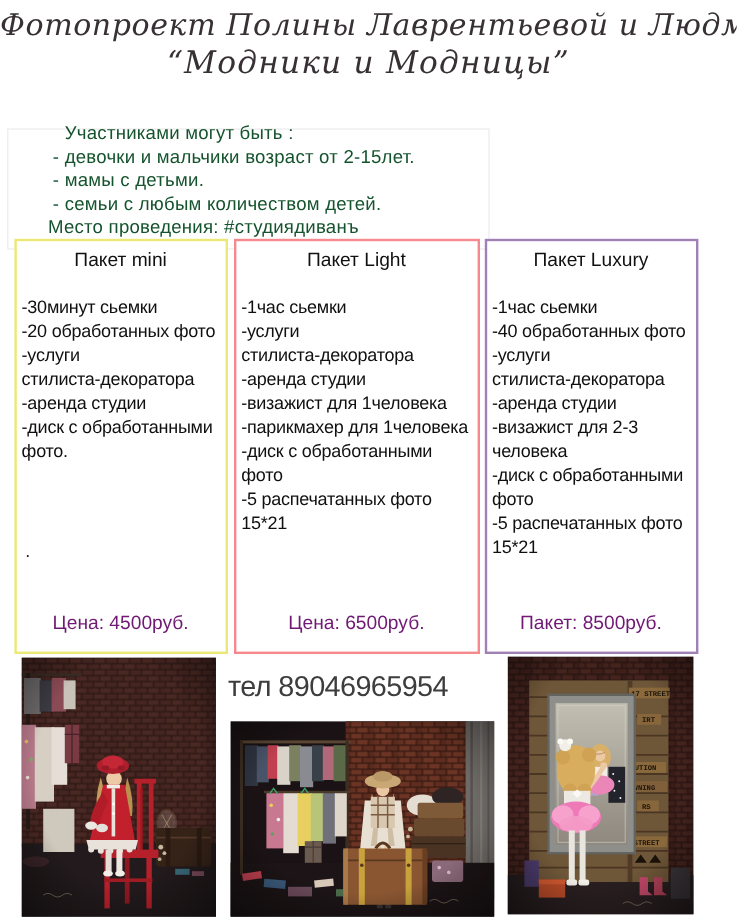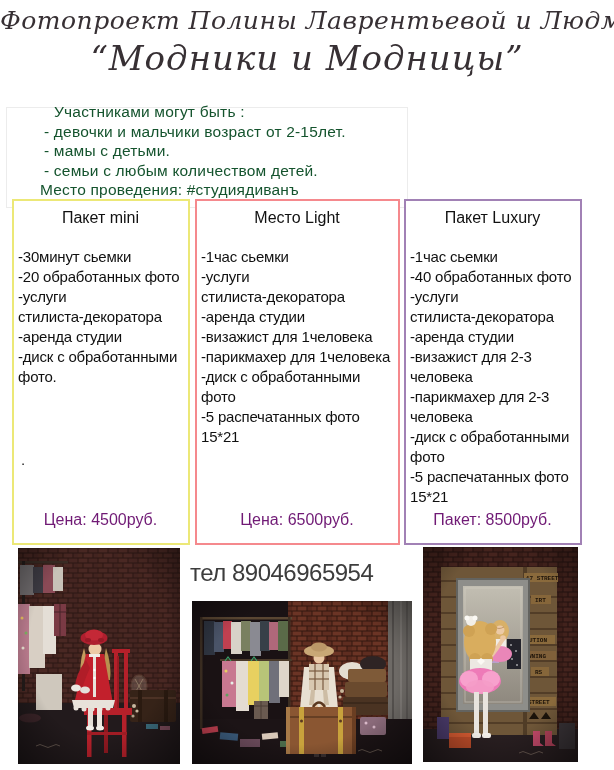--- a/index.html
+++ b/index.html
@@ -5,21 +5,21 @@
   html,body { margin:0; padding:0; background:#ffffff; }
   .page {
     position:relative; width:614px; height:770px; background:#ffffff;
     font-family:"Liberation Sans", sans-serif; color:#1a1a1a; overflow:hidden;
   }
 
   
   .title-block { position:absolute; top:6px; left:0; width:614px; text-align:center;
     font-family:"DejaVu Serif", serif; font-style:italic; color:#373034; }
   .title-line1 { font-size:25px; letter-spacing:0.5px; white-space:nowrap; }
-  .title-line2 { font-size:34px; margin-top:3px; letter-spacing:1px; }
+  .title-line2 { font-size:26px; margin-top:3px; letter-spacing:1px; }
 
   
   .intro-frame { position:absolute; left:6px; top:107px; width:400px; height:99px;
     border:1px solid #ececec; }
   .intro { position:absolute; left:40px; top:102px; font-size:15.5px; line-height:19.5px;
     letter-spacing:0.2px; color:#14532d; }
   .intro-heading { padding-left:14px; }
   .intro-bullet { padding-left:4px; }
 
   
@@ -73,21 +73,21 @@
 стилиста-декоратора</div>
         <div class="pkg-item">-аренда студии</div>
         <div class="pkg-item">-диск с обработанными
 фото.</div>
       </div>
     <div class="pkg-stray">.</div>
     <div class="pkg-price">Цена: 4500руб.</div>
   </div>
 
   <div class="pkg pkg-light" style="border-color: rgb(245, 137, 141);">
-    <div class="pkg-name">Место Light</div>
+    <div class="pkg-name">Пакет Light</div>
     <div class="pkg-items">
         <div class="pkg-item">-1час сьемки</div>
         <div class="pkg-item">-услуги
 стилиста-декоратора</div>
         <div class="pkg-item">-аренда студии</div>
         <div class="pkg-item">-визажист для 1человека</div>
         <div class="pkg-item">-парикмахер для 1человека</div>
         <div class="pkg-item">-диск с обработанными
 фото</div>
         <div class="pkg-item">-5 распечатанных фото
@@ -98,22 +98,20 @@
 
   <div class="pkg pkg-luxury" style="border-color: rgb(161, 129, 181);">
     <div class="pkg-name">Пакет Luxury</div>
     <div class="pkg-items">
         <div class="pkg-item">-1час сьемки</div>
         <div class="pkg-item">-40 обработанных фото</div>
         <div class="pkg-item">-услуги
 стилиста-декоратора</div>
         <div class="pkg-item">-аренда студии</div>
         <div class="pkg-item">-визажист для 2-3 человека</div>
-        <div class="pkg-item">-парикмахер для 2-3
-человека</div>
         <div class="pkg-item">-диск с обработанными
 фото</div>
         <div class="pkg-item">-5 распечатанных фото
 15*21</div>
       </div>
     <div class="pkg-price">Пакет: 8500руб.</div>
   </div>
 
   <div class="phone">тел 89046965954</div>
 

